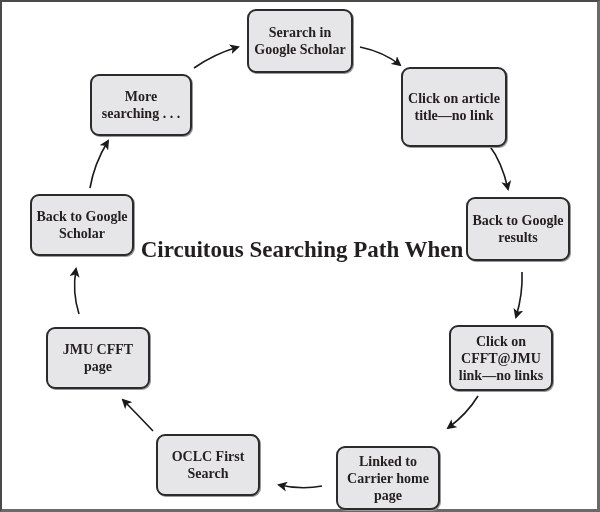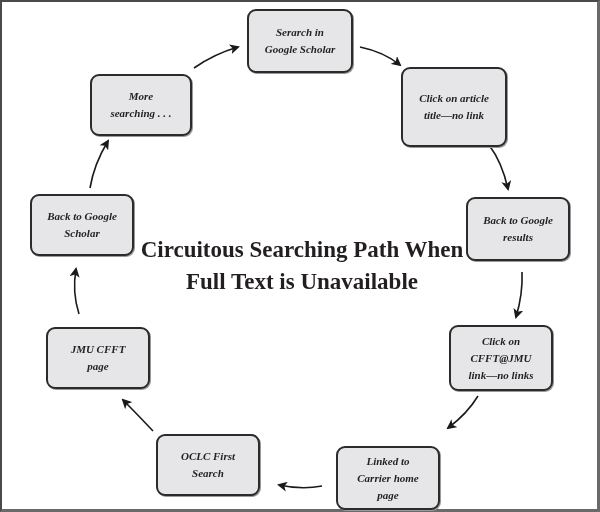--- a/index.html
+++ b/index.html
@@ -30,26 +30,25 @@
       box-sizing: border-box;
       background: #e6e6e8;
       border: 2px solid #2b2b2b;
       border-radius: 9px;
       display: flex;
       align-items: center;
       justify-content: center;
       text-align: center;
       font-family: "Liberation Serif", "DejaVu Serif", serif;
       font-weight: bold;
-      font-size: 11px;
+      font-size: 14px;
       line-height: 17px;
       color: #231f20;
       padding: 2px 4px;
       box-shadow: 1px 1px 0 #9a9a9a;
-      font-style: italic;
     }
     .node span { white-space: pre-line; }
     .title {
       position: absolute;
       left: 130px;
       top: 232px;
       width: 340px;
       text-align: center;
       font-family: "Liberation Serif", "DejaVu Serif", serif;
       font-weight: bold;
@@ -138,16 +137,15 @@
 Scholar</span>
   </div>
 
   <div class="node" style="left:88px; top:72px; width:102px; height:62px;text-align:center;">
     <span>More
 searching . . .</span>
   </div>
 
   <div class="title">
     <div>Circuitous Searching Path When</div>
-    <div>Full Text is Unavailable</div>
   </div>
 
 </div>
 
 </body></html>

